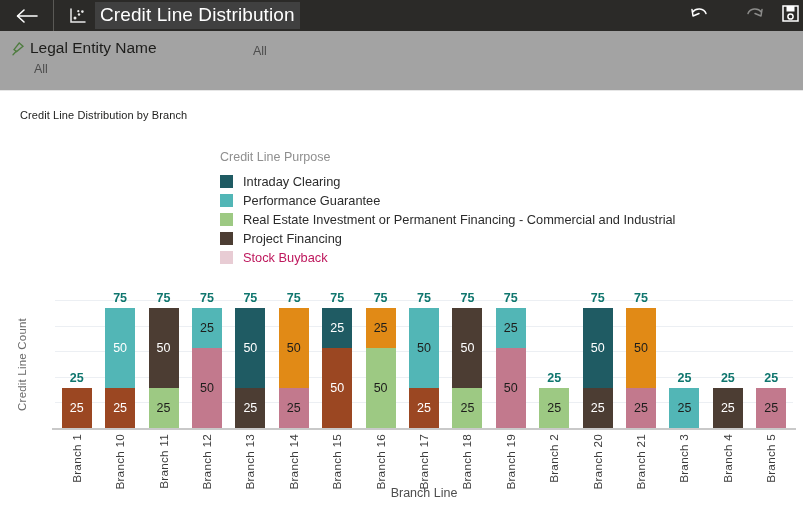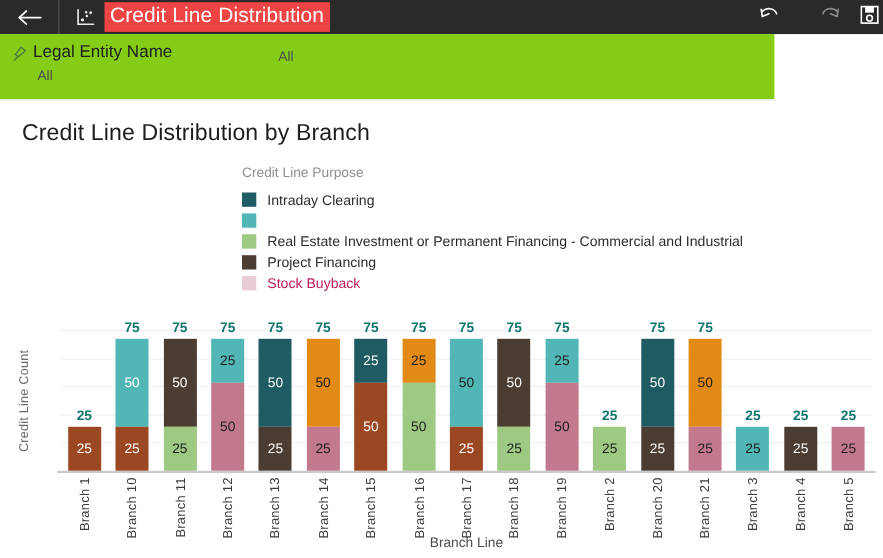--- a/index.html
+++ b/index.html
@@ -19,43 +19,43 @@
     width: 54px; height: 31px; display: flex; align-items: center; justify-content: center;
     border-right: 1px solid #5a5956; cursor: pointer;
   }
   .appbar-back svg { display: block; }
   .appbar-chart-icon {
     width: 30px; height: 31px; display: flex; align-items: center; justify-content: center;
     margin-left: 9px;
   }
   .appbar-title {
     color: #ffffff; font-size: 19px; line-height: 24px;
-    background: #ef4444; padding: 1px 5px 2px 5px; margin-left: 2px;
+    background: #404040; padding: 1px 5px 2px 5px; margin-left: 2px;
     white-space: nowrap; letter-spacing: .1px;
   }
   .appbar-right { position: absolute; right: 0; top: 0; height: 31px; display: flex; align-items: center; }
   .appbar-btn { width: 54px; height: 31px; display: flex; align-items: center; justify-content: center; cursor: pointer; }
 
   
   .filterbar {
-    position: absolute; left: 0; top: 31px; width: 704px; height: 60px;
-    background: #84cc16; border-bottom: 1px solid #e6e6e6;
+    position: absolute; left: 0; top: 31px; width: 803px; height: 60px;
+    background: #a3a3a3; border-bottom: 1px solid #e6e6e6;
   }
   .filter { position: absolute; top: 8px; }
   .filter.f1 { left: 12px; }
   .filter.f2 { left: 231px; }
   .filter-head { display: flex; align-items: center; gap: 5px; }
   .filter-name { font-size: 15.5px; color: #1d1d1b; white-space: nowrap; }
   .filter-value { font-size: 12.5px; color: #4d4d4d; margin-left: 22px; margin-top: 5px; }
   .pin-icon { width: 13px; height: 15px; display: block; }
 
   
   .chart-title {
     position: absolute; left: 20px; top: 109px;
-    font-size: 21px; color: #1d1d1b; letter-spacing: .1px;
+    font-size: 11px; color: #1d1d1b; letter-spacing: .1px;
   }
 
   
   .legend { position: absolute; left: 220px; top: 150px; width: 580px; }
   .legend-title { font-size: 12.5px; color: #8f8f8f; margin-bottom: 8px; }
   .legend-row { display: flex; align-items: center; height: 19px; }
   .legend-swatch { width: 13px; height: 13px; flex: 0 0 13px; margin-right: 10px; }
   .legend-label { font-size: 12.8px; color: #2b2b2b; white-space: nowrap; }
   .legend-row.faded .legend-label { color: #be185d; }
   .legend-row.faded .legend-swatch { opacity: .38; }
@@ -178,20 +178,21 @@
 
 <div class="legend">
   <div class="legend-title">Credit Line Purpose</div>
   <div class="legend-clip">
       <div class="legend-row">
         <span class="legend-swatch" style="background: rgb(31, 91, 99);"></span>
         <span class="legend-label">Intraday Clearing</span>
       </div>
       <div class="legend-row">
         <span class="legend-swatch" style="background: rgb(82, 182, 182);"></span>
+        <span class="legend-label">Performance Guarantee</span>
       </div>
       <div class="legend-row">
         <span class="legend-swatch" style="background: rgb(157, 201, 131);"></span>
         <span class="legend-label">Real Estate Investment or Permanent Financing - Commercial and Industrial</span>
       </div>
       <div class="legend-row">
         <span class="legend-swatch" style="background: rgb(76, 61, 51);"></span>
         <span class="legend-label">Project Financing</span>
       </div>
       <div class="legend-row faded">

